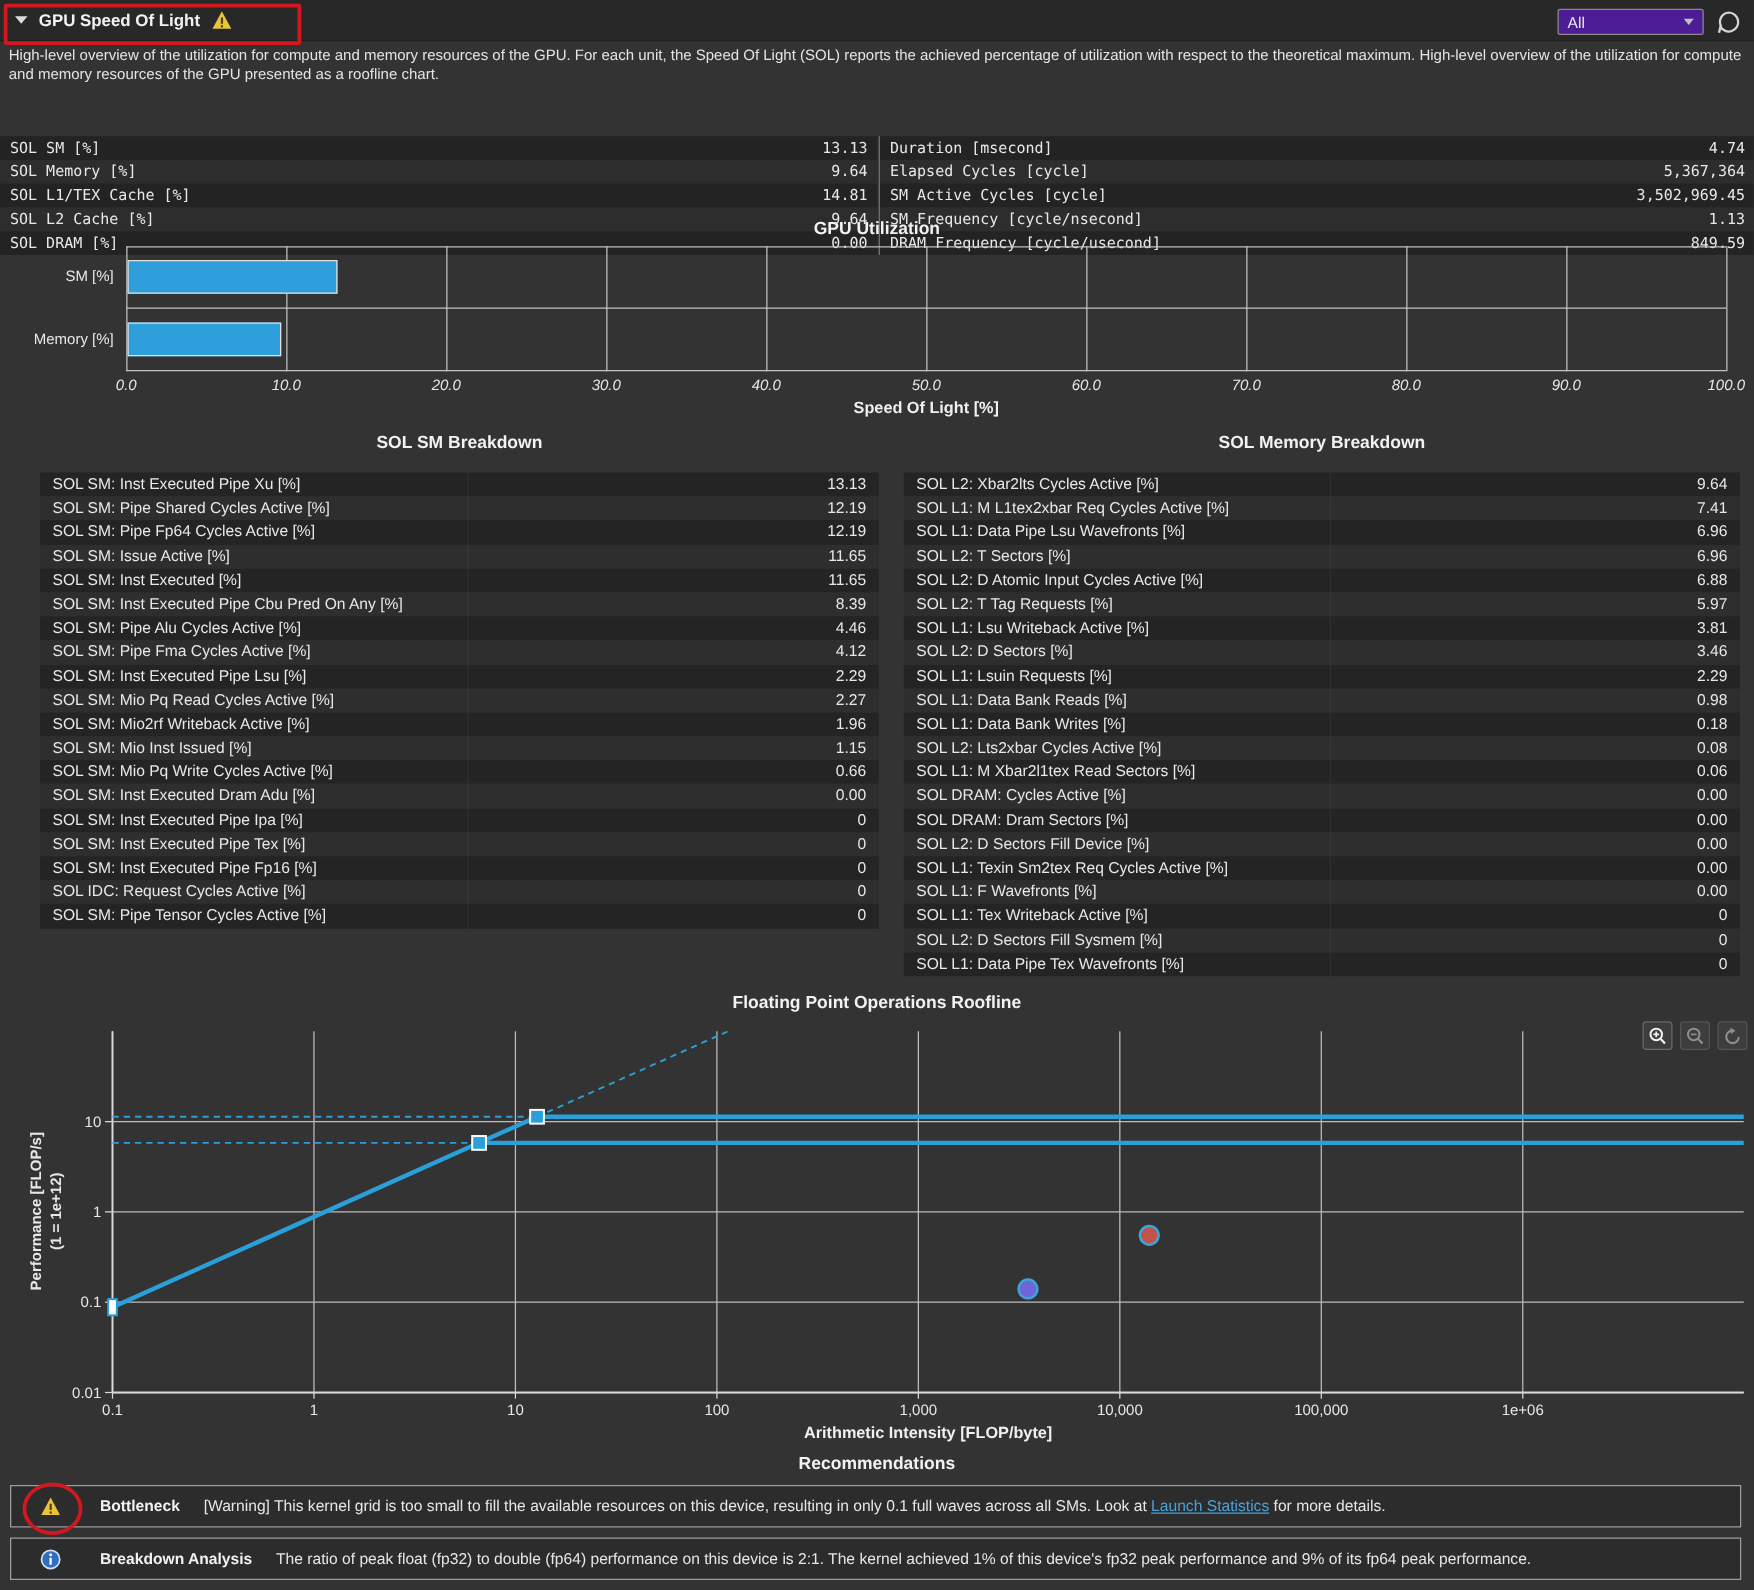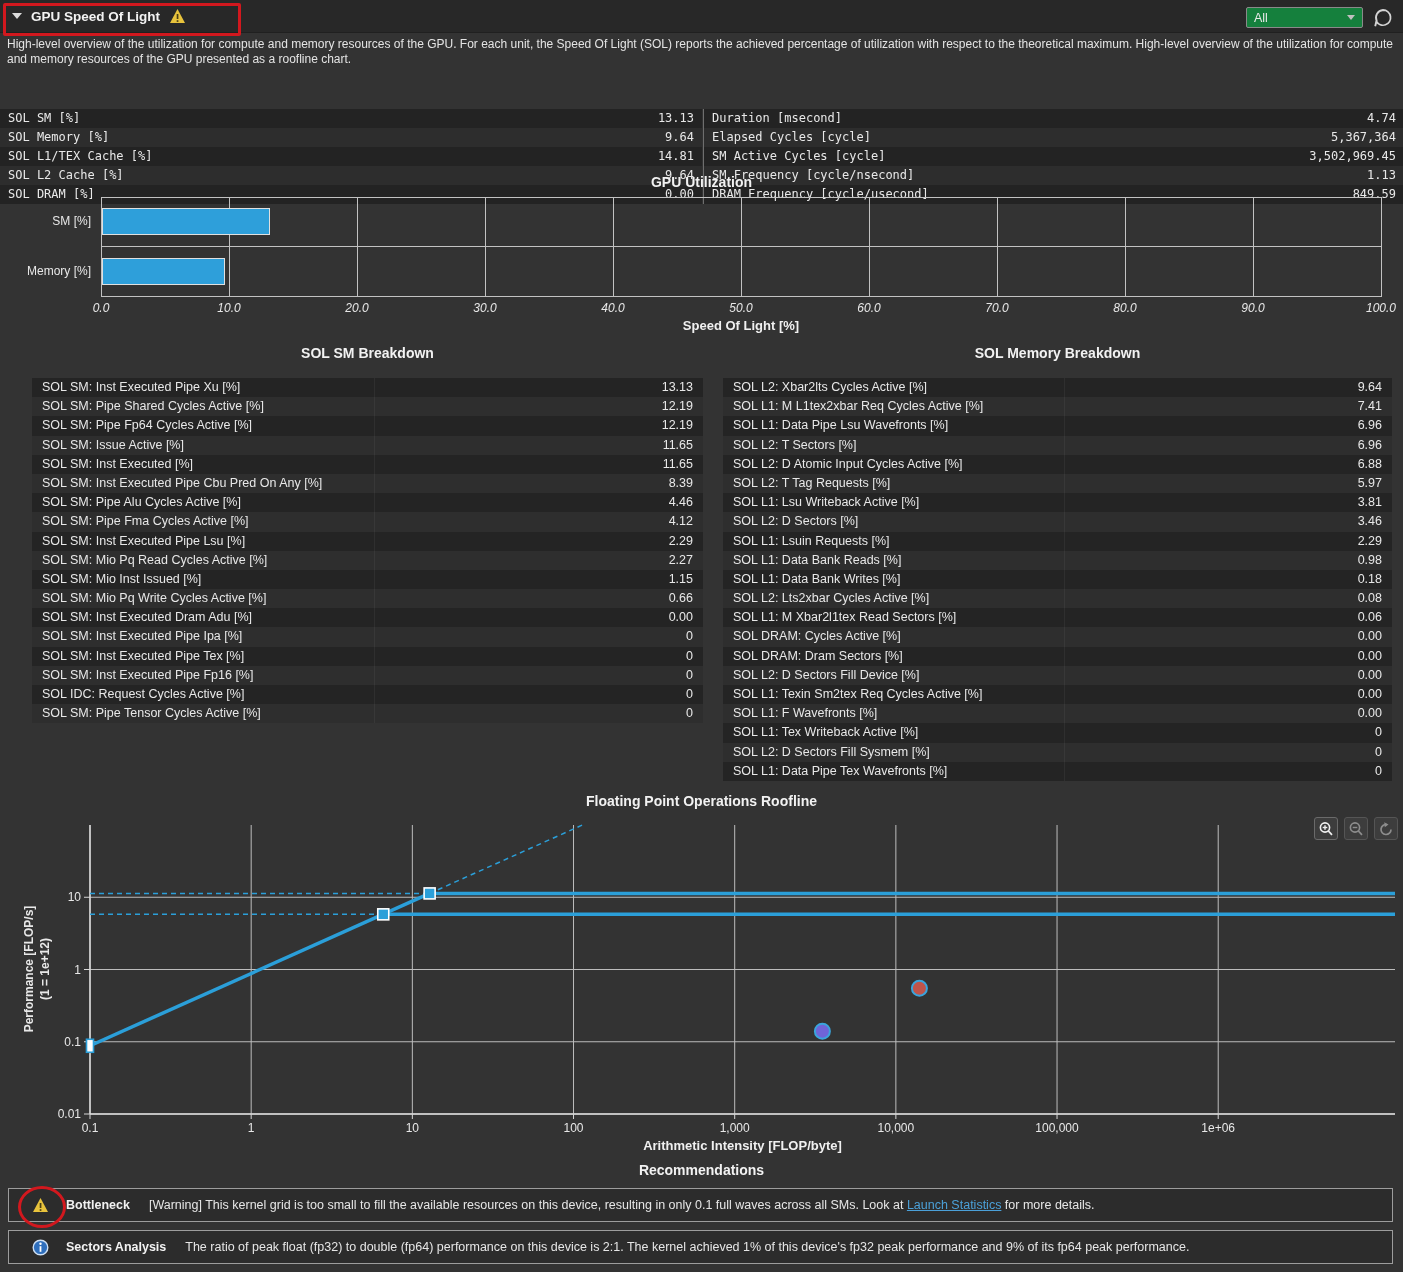--- a/index.html
+++ b/index.html
@@ -2,21 +2,21 @@
 <html><head>
 <meta charset="utf-8">
 <style>
   html,body{margin:0;padding:0;background:#333;}
   .app{position:relative;width:1403px;height:1272px;background:#333333;font-family:"Liberation Sans",sans-serif;color:#e8e8e8;overflow:hidden;}
 
   
   .header{position:absolute;left:0;top:0;right:0;height:33px;background:#282828;border-bottom:1px solid #202020;display:flex;align-items:center;padding-left:12px;gap:9px;box-sizing:border-box;}
   .collapse-arrow{width:0;height:0;border-left:5px solid transparent;border-right:5px solid transparent;border-top:6px solid #dcdcdc;}
   .header-title{font-size:13.5px;font-weight:bold;color:#f2f2f2;}
-  .dropdown{position:absolute;left:1246px;top:7px;width:117px;height:21px;background:#15803d;border:1px solid #8a8a8a;border-radius:2px;display:flex;align-items:center;padding:0 7px;box-sizing:border-box;font-size:12.5px;color:#e8e8e8;}
+  .dropdown{position:absolute;left:1246px;top:7px;width:117px;height:21px;background:#4c1d95;border:1px solid #8a8a8a;border-radius:2px;display:flex;align-items:center;padding:0 7px;box-sizing:border-box;font-size:12.5px;color:#e8e8e8;}
   .chev{margin-left:auto;width:0;height:0;border-left:4.5px solid transparent;border-right:4.5px solid transparent;border-top:5px solid #c0c0c0;}
   .bubble{position:absolute;left:1372px;top:7px;width:22px;height:22px;cursor:pointer;}
 
   .red-rect{position:absolute;left:3px;top:3px;width:232px;height:27px;border:3px solid #d2181e;border-radius:2px;pointer-events:none;z-index:5;}
   .red-ellipse{position:absolute;left:18px;top:1186px;width:42px;height:36px;border:3px solid #d2181e;border-radius:50%;pointer-events:none;z-index:5;}
 
   .description{position:absolute;left:7px;top:37px;width:1390px;font-size:12px;line-height:15px;color:#e4e4e4;}
 
   
   .sumtable{position:absolute;top:73px;font-family:"DejaVu Sans Mono",monospace;font-size:12px;margin-top:36px;}
@@ -58,21 +58,21 @@
   .ai-label{position:absolute;left:90px;top:1138px;width:1305px;text-align:center;font-size:13px;font-weight:bold;color:#f0f0f0;}
   .zoom-controls{position:absolute;left:1314px;top:817px;display:flex;gap:6px;}
   .zbtn{width:24px;height:23px;background:#3d3d3d;border:1px solid #6a6a6a;border-radius:3px;display:flex;align-items:center;justify-content:center;cursor:pointer;padding:0;}
   .zbtn.dim{border-color:#555;}
 
   
   .rec-heading{position:absolute;left:0;top:1162px;width:1403px;text-align:center;font-size:14px;font-weight:bold;color:#f2f2f2;}
   .rec-box{position:absolute;left:8px;width:1385px;height:34px;border:1px solid #9d9d9d;background:#2c2c2c;display:flex;align-items:center;padding-left:23px;box-sizing:border-box;font-size:12.5px;}
   .rec-box.first{top:1188px;}
   .rec-box.second{top:1230px;}
-  .rec-title{font-weight:bold;margin-left:17px;color:#f2f2f2;}
+  .rec-title{font-weight:bold;margin-left:31px;color:#f2f2f2;}
   .rec-text{margin-left:19px;color:#e6e6e6;}
   .rec-link{color:#4ba0d8;text-decoration:underline;cursor:pointer;}
 </style>
 </head>
 <body>
 
 <div class="app">
 
   <div class="header">
     <span class="collapse-arrow"></span>
@@ -214,20 +214,24 @@
         <span class="tlabel">SOL SM: Pipe Fma Cycles Active [%]</span>
         <span class="tvalue">4.12</span>
       </div>
       <div class="trow">
         <span class="tlabel">SOL SM: Inst Executed Pipe Lsu [%]</span>
         <span class="tvalue">2.29</span>
       </div>
       <div class="trow">
         <span class="tlabel">SOL SM: Mio Pq Read Cycles Active [%]</span>
         <span class="tvalue">2.27</span>
+      </div>
+      <div class="trow">
+        <span class="tlabel">SOL SM: Mio2rf Writeback Active [%]</span>
+        <span class="tvalue">1.96</span>
       </div>
       <div class="trow">
         <span class="tlabel">SOL SM: Mio Inst Issued [%]</span>
         <span class="tvalue">1.15</span>
       </div>
       <div class="trow">
         <span class="tlabel">SOL SM: Mio Pq Write Cycles Active [%]</span>
         <span class="tvalue">0.66</span>
       </div>
       <div class="trow">
@@ -435,17 +439,17 @@
     <span class="rec-text"><span>[Warning] This kernel grid is too small to fill the available resources on this device, resulting in only 0.1 full waves across all SMs. Look at </span><a class="rec-link">Launch Statistics</a><span> for more details.</span></span>
   </div>
   <div class="red-ellipse"></div>
 
   <div class="rec-box second">
     <svg width="17" height="17">
       <circle cx="8.5" cy="8.5" r="7.3" fill="#2f6fbd" stroke="#cfe0f4" stroke-width="1.4"></circle>
       <rect x="7.6" y="7.2" width="1.8" height="5.6" fill="#ffffff"></rect>
       <circle cx="8.5" cy="4.7" r="1.2" fill="#ffffff"></circle>
     </svg>
-    <span class="rec-title">Sectors Analysis</span>
+    <span class="rec-title">Breakdown Analysis</span>
     <span class="rec-text">The ratio of peak float (fp32) to double (fp64) performance on this device is 2:1. The kernel achieved 1% of this device's fp32 peak performance and 9% of its fp64 peak performance.</span>
   </div>
 
 </div>
 
 </body></html>

